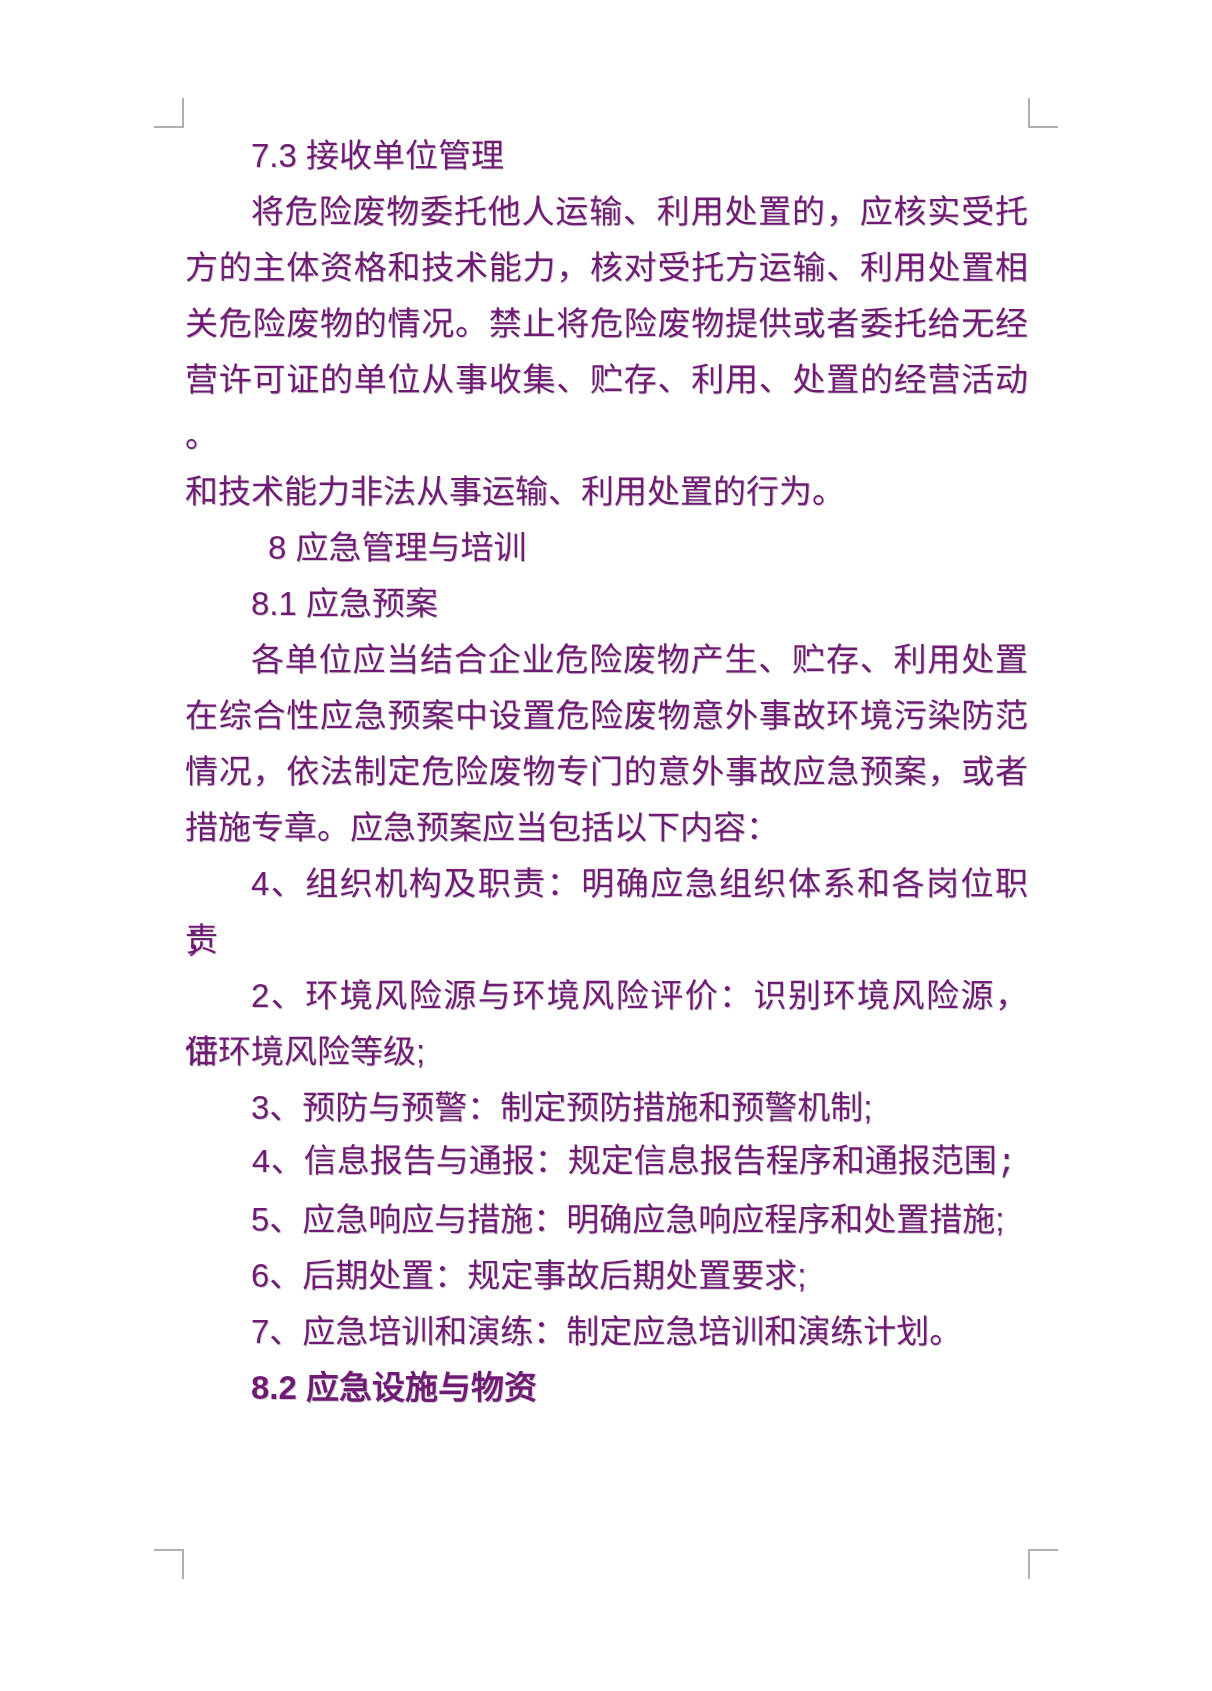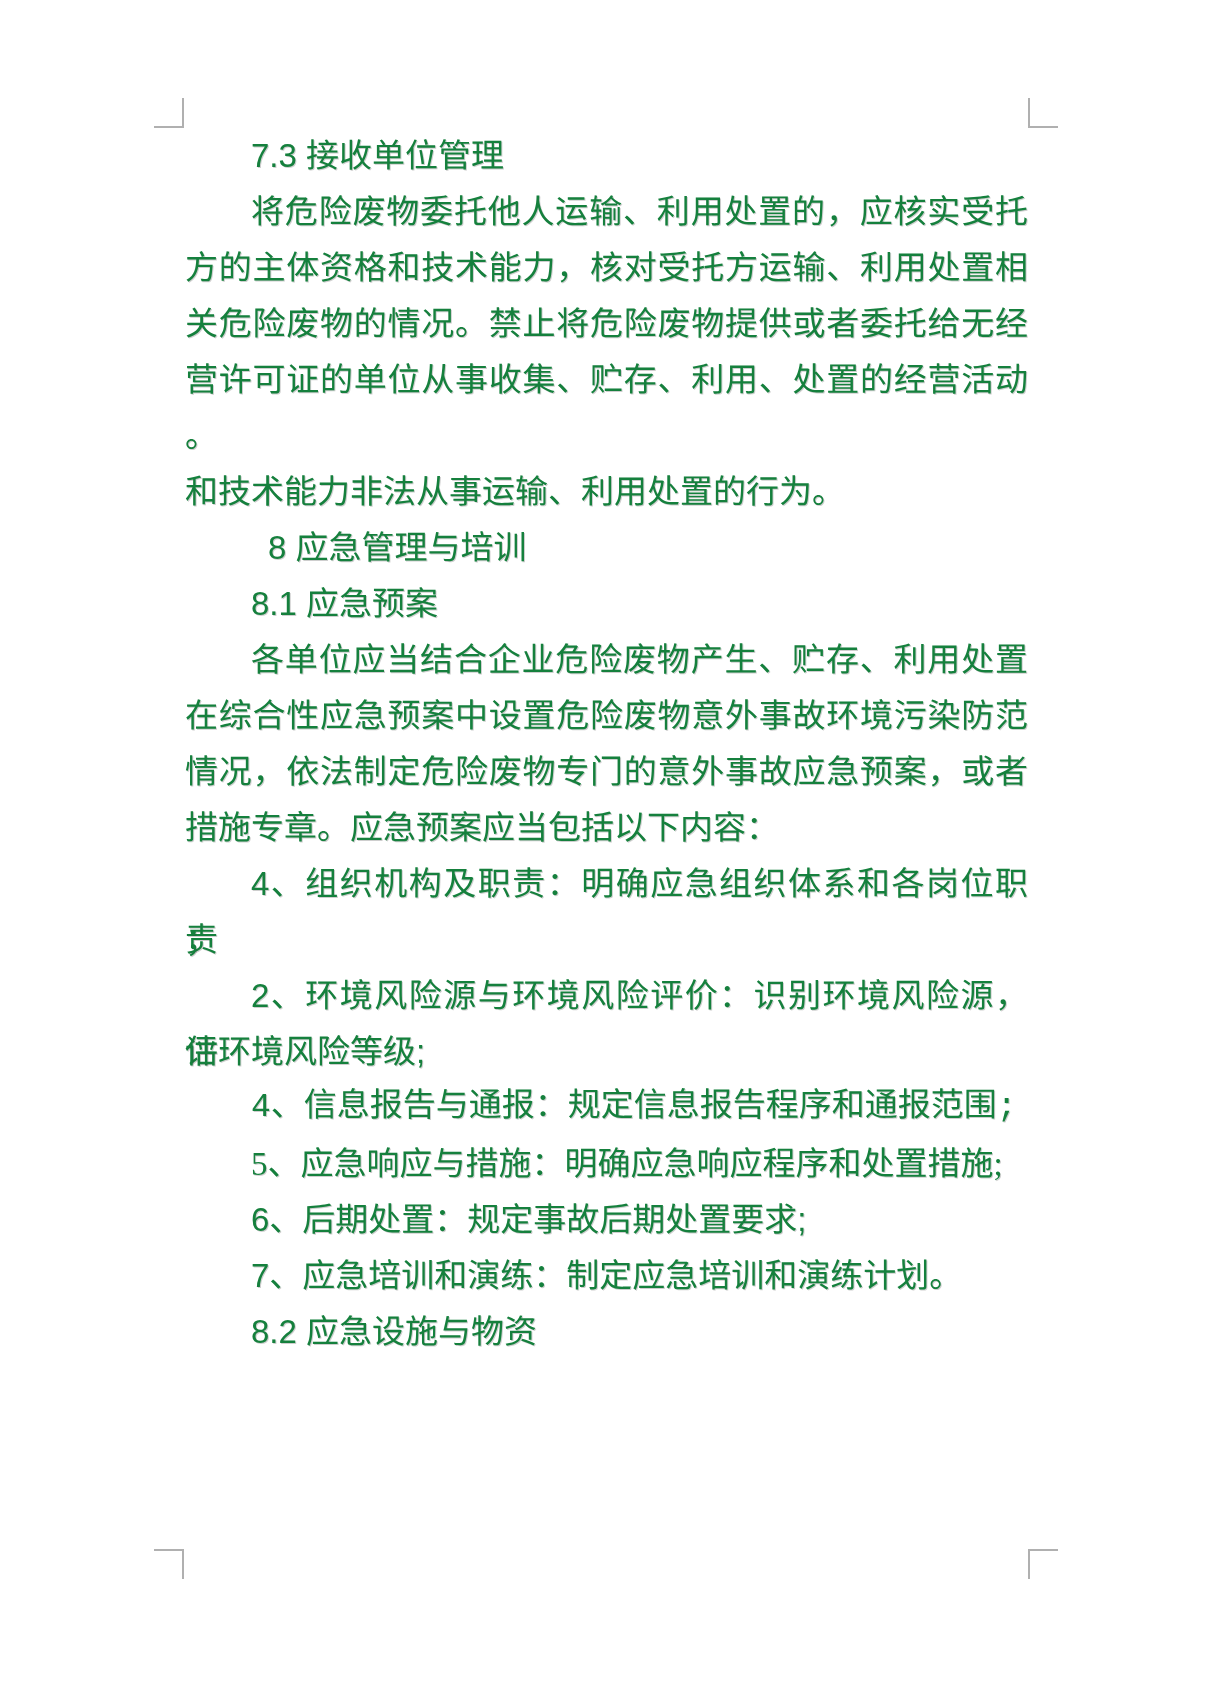--- a/index.html
+++ b/index.html
@@ -21,21 +21,21 @@
     border: 0 solid #b0b0b0;
   }
   .mark.tl { left: 154px; top: 98px;  border-right-width: 2px; border-bottom-width: 2px; }
   .mark.tr { left: 1028px; top: 98px; border-left-width: 2px;  border-bottom-width: 2px; }
   .mark.bl { left: 154px; top: 1549px; border-right-width: 2px; border-top-width: 2px; }
   .mark.br { left: 1028px; top: 1549px; border-left-width: 2px; border-top-width: 2px; }
 
   .text-block {
     position: absolute;
     left: 185px; top: 128px; width: 843px;
-    color: #15803d;
+    color: #701a75;
     font-size: 33px;
     line-height: 56px;
     text-shadow: 1px 1px 0 rgba(60,60,60,0.25);
   }
   .line {
     height: 56px;
     text-align: left;
   }
   .line.justify {
     text-align: justify;
@@ -63,19 +63,20 @@
       <div class="line" style="text-indent: 83px;">8 应急管理与培训</div>
       <div class="line" style="text-indent: 66px;">8.1 应急预案</div>
       <div class="line justify" style="text-indent: 66px;">各单位应当结合企业危险废物产生、贮存、利用处置</div>
       <div class="line justify">在综合性应急预案中设置危险废物意外事故环境污染防范</div>
       <div class="line justify">情况，依法制定危险废物专门的意外事故应急预案，或者</div>
       <div class="line">措施专章。应急预案应当包括以下内容：</div>
       <div class="line justify" style="text-indent: 66px;">4、组织机构及职责：明确应急组织体系和各岗位职责</div>
       <div class="line">；</div>
       <div class="line justify" style="text-indent: 66px;">2、环境风险源与环境风险评价：识别环境风险源，评</div>
       <div class="line">估环境风险等级;</div>
+      <div class="line" style="text-indent: 66px;">3、预防与预警：制定预防措施和预警机制;</div>
       <div class="line" style="text-indent: 66px; font-family: Liberation Mono, monospace;">4、信息报告与通报：规定信息报告程序和通报范围;</div>
-      <div class="line" style="text-indent: 66px; font-family: Liberation Serif, serif;">5、应急响应与措施：明确应急响应程序和处置措施;</div>
+      <div class="line" style="text-indent: 66px;">5、应急响应与措施：明确应急响应程序和处置措施;</div>
       <div class="line" style="text-indent: 66px;">6、后期处置：规定事故后期处置要求;</div>
       <div class="line" style="text-indent: 66px;">7、应急培训和演练：制定应急培训和演练计划。</div>
-      <div class="line" style="text-indent: 66px;">8.2 应急设施与物资</div>
+      <div class="line" style="text-indent: 66px; font-weight: bold;">8.2 应急设施与物资</div>
     </div>
 </div>
 
 </body></html>

